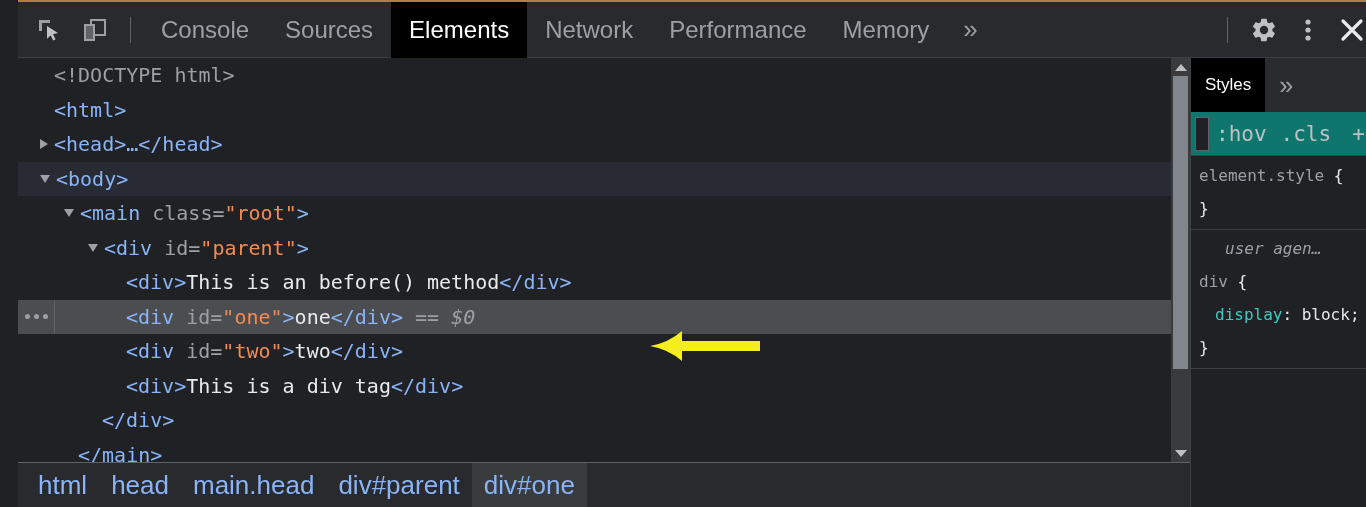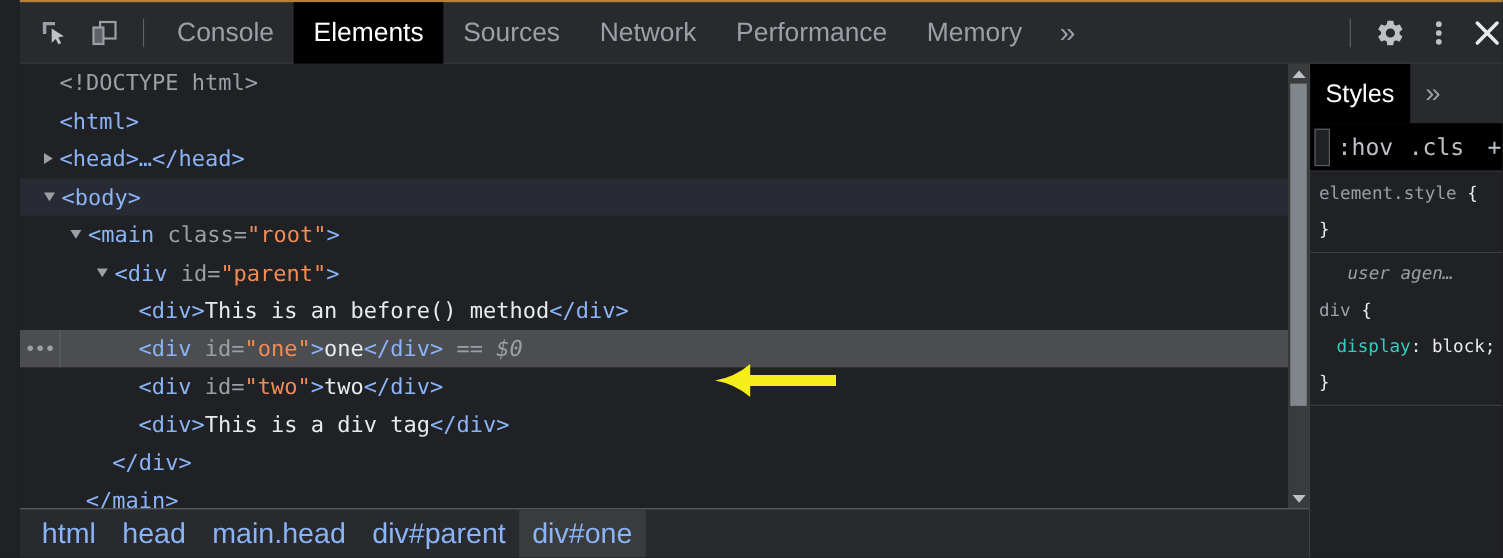--- a/index.html
+++ b/index.html
@@ -279,36 +279,36 @@
     height: 54px;
     background: #292a2d;
     display: flex;
     align-items: stretch;
   }
   .styles-tab {
     display: flex;
     align-items: center;
     padding: 11px 14px;
     font-family: "Liberation Sans", sans-serif;
-    font-size: 23px;
+    font-size: 17px;
     color: #9aa0a6;
     cursor: pointer;
   }
   .styles-tab.active {
     background: #000000;
     color: #ffffff;
   }
   .styles-tab.more { font-size: 25px; padding: 0 14px; }
 
   .styles-filterbar {
     position: absolute;
     left: 0; top: 54px;
     width: 175px;
     height: 44px;
-    background: #000000;
+    background: #0f766e;
     border-bottom: 1px solid #3c4043;
     box-sizing: border-box;
     display: flex;
     align-items: center;
     padding-left: 4px;
   }
   .filter-box {
     width: 14px;
     height: 34px;
     background: #202124;
@@ -394,22 +394,22 @@
       <svg width="26" height="26" viewBox="0 0 26 26">
         <rect x="9" y="3" width="14" height="15" fill="none" stroke="#9aa0a6" stroke-width="2"></rect>
         <rect x="3" y="8" width="9" height="15" fill="#5f6368" stroke="#9aa0a6" stroke-width="2"></rect>
       </svg>
     </div>
 
     <div class="tb-divider"></div>
 
     <div class="tabs">
       <div class="tab">Console</div>
+      <div class="tab">Sources</div>
       <div class="tab active">Elements</div>
-      <div class="tab">Sources</div>
       <div class="tab">Network</div>
       <div class="tab">Performance</div>
       <div class="tab">Memory</div>
       <div class="tab more">»</div>
     </div>
 
     <div class="tb-right">
       <div class="tb-divider"></div>
 
       <div class="tb-btn">

